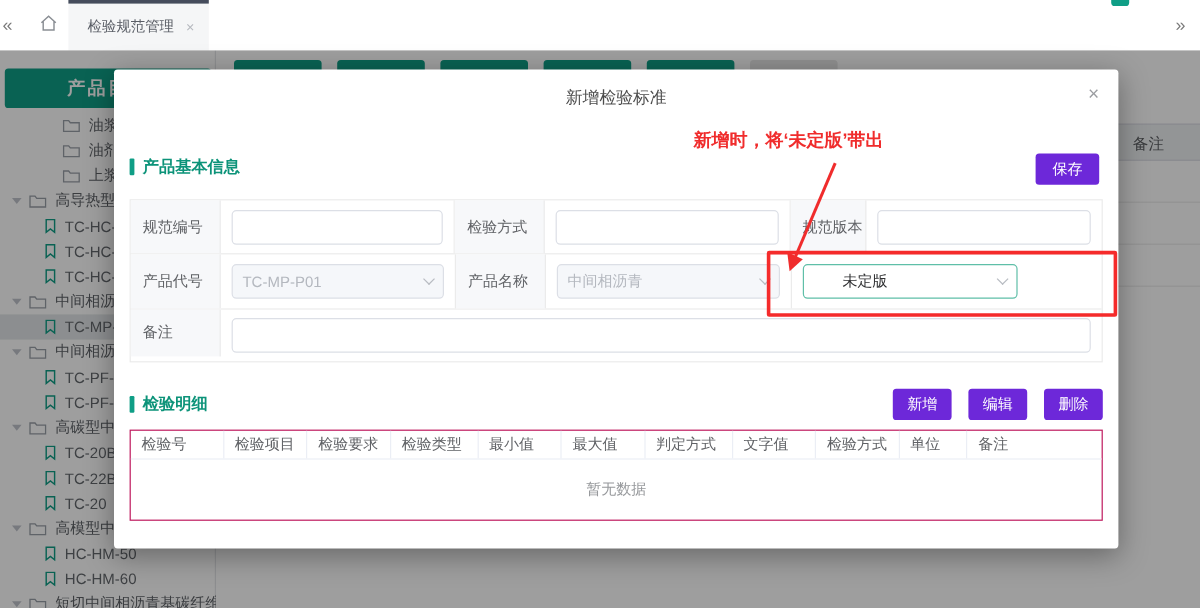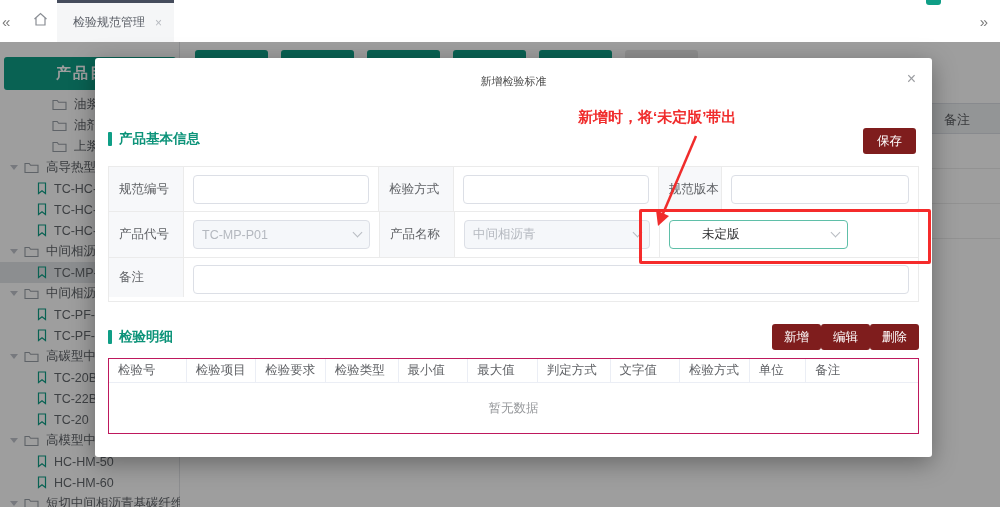--- a/index.html
+++ b/index.html
@@ -44,26 +44,26 @@
   .bg-remark { position:absolute; left:764px; top:7px; font-size:13px; color:#5c5f63; }
   .bg-row { position:absolute; left:0; width:820px; height:35px; border-bottom:1px solid #ececec; }
 
   
   .dim { position:absolute; left:0; top:42px; width:1000px; height:465px; background:rgba(0,0,0,0.38); z-index:10; }
 
   
   .modal { position:absolute; left:95px; top:58px; width:837px; height:399px; background:#fff; border-radius:3px;
            box-shadow:0 6px 24px rgba(0,0,0,0.35); z-index:20; }
   .m-title { position:absolute; left:0; top:0; width:100%; height:44px; line-height:46px; text-align:center;
-             font-size:11px; color:#4c4c4c; }
+             font-size:14px; color:#4c4c4c; }
   .m-close { position:absolute; right:16px; top:13px; font-size:16px; color:#9b9da1; line-height:1; cursor:pointer; }
   .sec-title { display:flex; align-items:center; gap:7px; font-size:13.5px; font-weight:bold; color:#0c9379; }
   .sec-bar { width:4px; height:14px; background:#0f9e86; border-radius:1px; }
   .sec-basic { position:absolute; left:13px; top:72px; }
-  .btn { background:#7f1d1d; color:#fff; font-size:12.5px; border:none; border-radius:3px; height:26px;
+  .btn { background:#6d28d9; color:#fff; font-size:12.5px; border:none; border-radius:3px; height:26px;
          padding:0 14px; cursor:pointer; font-family:Liberation Mono, monospace; }
   .save-btn { position:absolute; right:16px; top:70px; }
 
   .form { position:absolute; left:13px; top:108px; width:811px; border:1px solid #ebebeb; }
   .frow { display:flex; border-bottom:1px solid #ebebeb; }
   .frow:last-child { border-bottom:none; }
   .fcell { display:flex; align-items:center; }
   .flabel { background:#f7f8fa; border-right:1px solid #ebebeb; font-size:12.5px; color:#606266;
             padding-left:10px; flex:none; }
   .ffield { padding:7px 9px; border-right:1px solid #ebebeb; }
@@ -72,21 +72,21 @@
             font-size:12.5px; color:#333; font-family:inherit; outline:none; background:#fff; }
   .select { width:100%; height:29px; border:1px solid #dcdfe6; border-radius:4px; padding:0 8px;
             display:flex; align-items:center; justify-content:space-between; font-size:12.5px; color:#303133;
             background:#fff; cursor:pointer; }
   .select.disabled { background:#f5f7fa; color:#b4b8bf; cursor:not-allowed; }
   .select.highlight { border-color:#5fbfa8;padding-left:32px; }
   .chev { width:7px; height:7px; border-right:1.5px solid #b8bcc2; border-bottom:1.5px solid #b8bcc2;
           transform:rotate(45deg); margin-top:-4px; flex:none; }
 
   .detail-head { position:absolute; left:13px; top:266px; width:811px; display:flex; align-items:center; justify-content:space-between; }
-  .detail-btns { display:flex; gap:0;justify-content:center; }
+  .detail-btns { display:flex; gap:14px;justify-content:center; }
   .detail-btns .btn { padding:0 12px; }
   .dtable { position:absolute; left:13px; top:300px; width:811px; border:1px solid #be185d; }
   .dthead { display:flex; height:24px; border-bottom:1px solid #ebeef5; }
   .dth { font-size:12.5px; color:#606266; display:flex; align-items:center; padding-left:9px;
          border-right:1px solid #ebeef5; }
   .dth:last-child { border-right:none; }
   .dempty { height:50px; display:flex; align-items:center; justify-content:center; font-size:12.5px; color:#97999c; }
 
   
   .anno-text { position:absolute; left:578px; top:108px; z-index:30; color:#f02c2c; font-size:15px; font-weight:bold; white-space:nowrap; }

